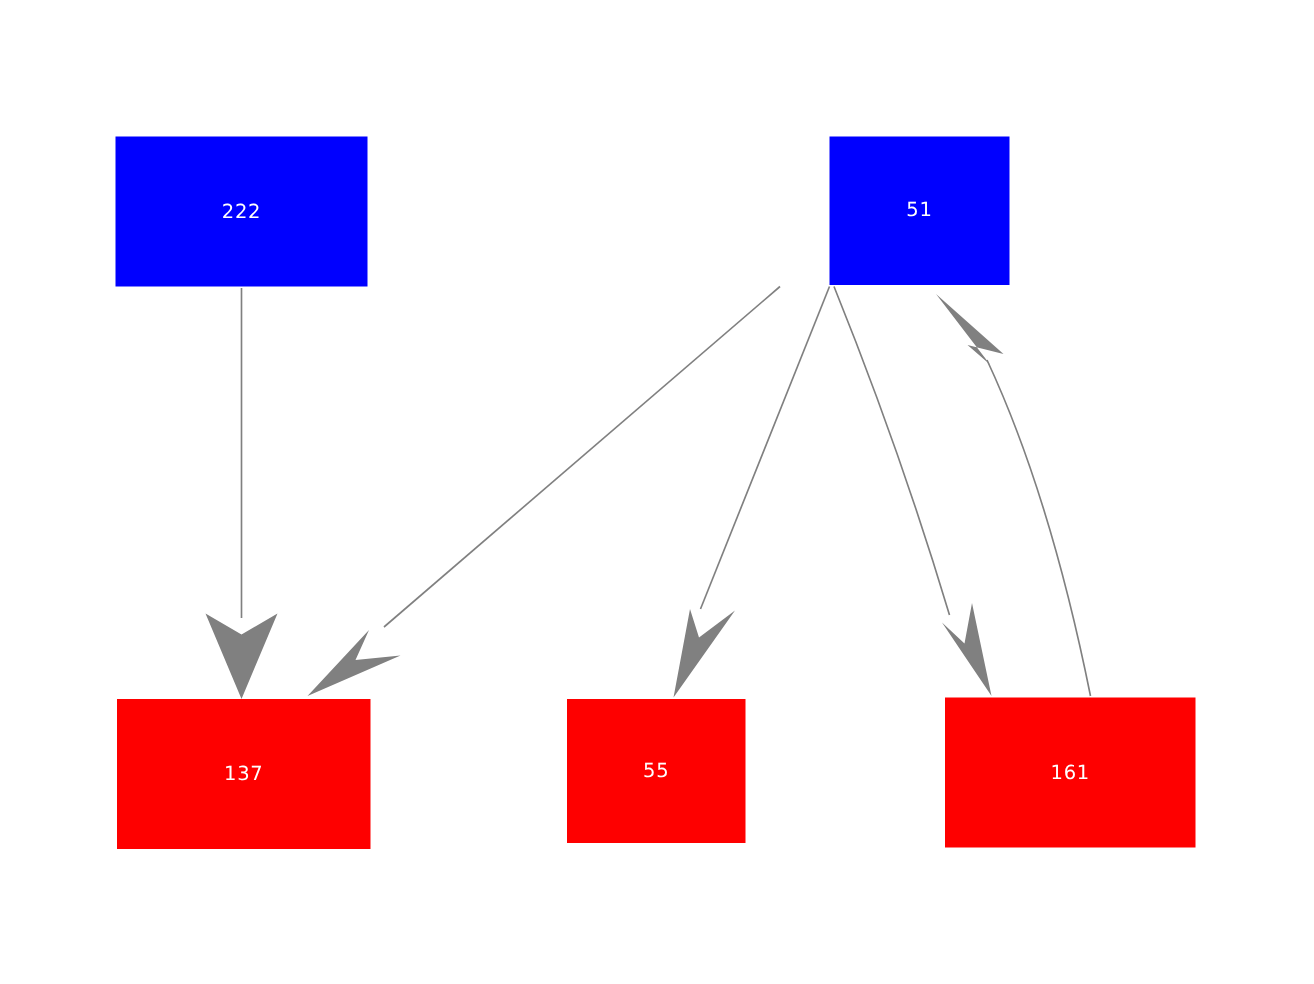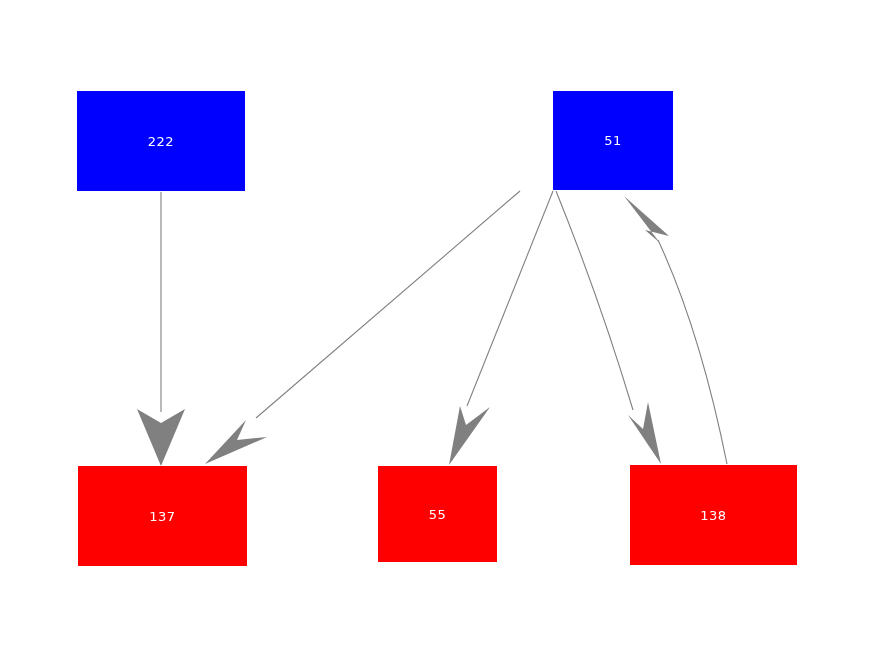--- a/index.html
+++ b/index.html
@@ -89,16 +89,16 @@
 
   <div class="graph-node node-red" style="left: 78px; top: 466px; width: 169px; height: 100px; background: rgb(254, 0, 0); align-items: center;">
     <span class="node-label" style="color: rgb(255, 255, 255);">137</span>
   </div>
 
   <div class="graph-node node-red" style="left: 378px; top: 466px; width: 119px; height: 96px; background: rgb(254, 0, 0);">
     <span class="node-label" style="color: rgb(255, 255, 255);">55</span>
   </div>
 
   <div class="graph-node node-red" style="left: 630px; top: 465px; width: 167px; height: 100px; background: rgb(254, 0, 0);">
-    <span class="node-label" style="color: rgb(255, 255, 255);">138</span>
+    <span class="node-label" style="color: rgb(255, 255, 255);">161</span>
   </div>
 
 </div>
 
 </body></html>

